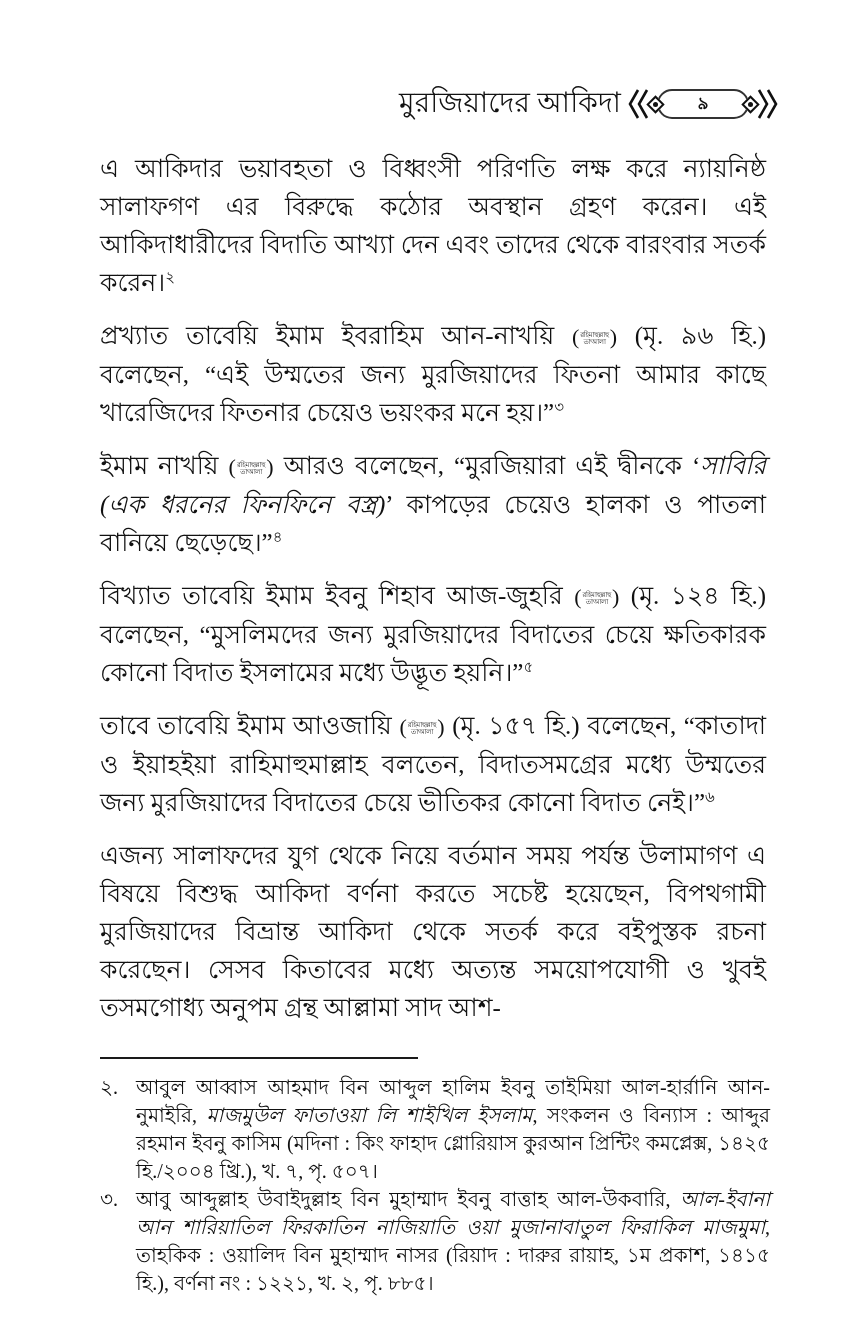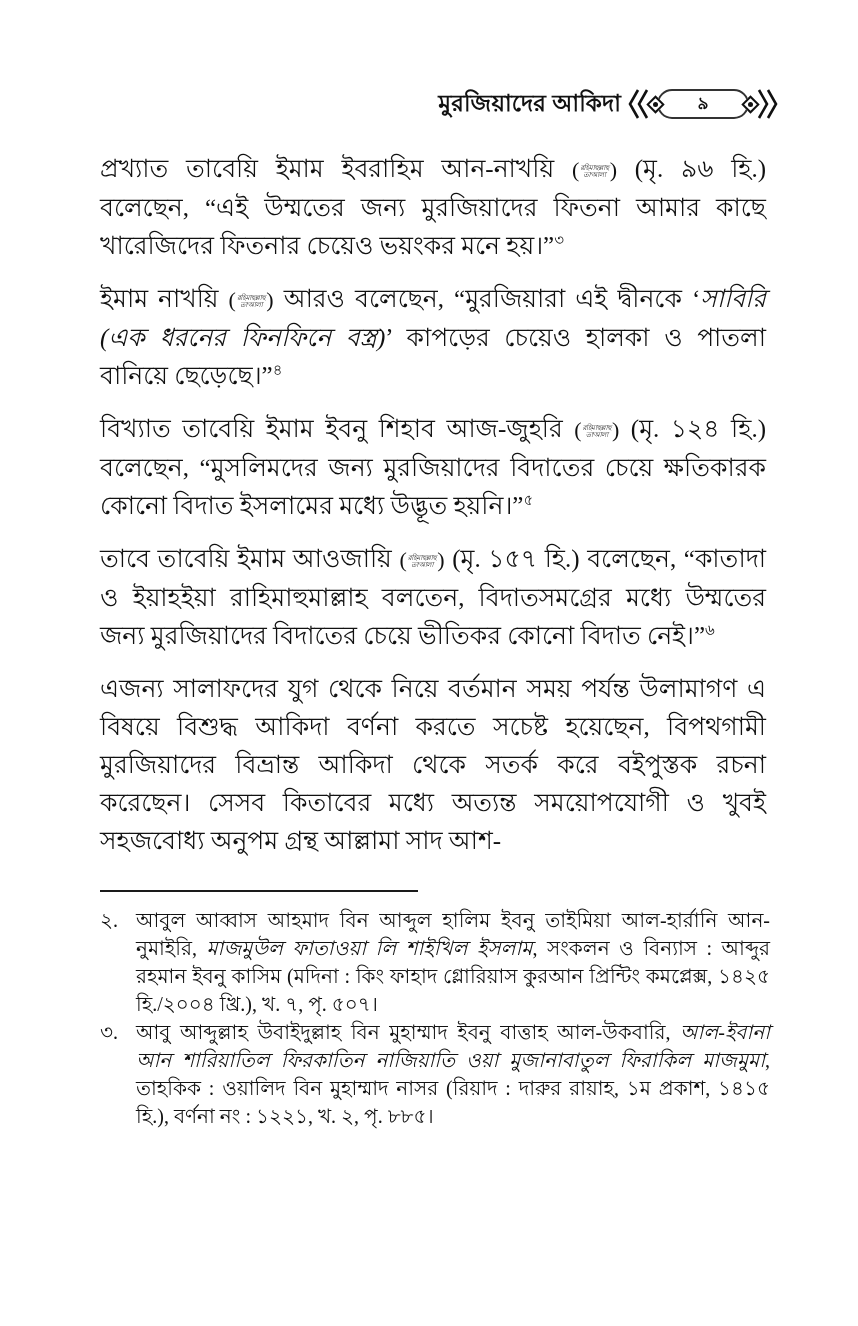--- a/index.html
+++ b/index.html
@@ -13,21 +13,21 @@
     overflow:hidden;
     box-sizing:border-box;
   }
   
   .header{
     display:flex;justify-content:flex-end;align-items:center;
     padding:88px 78px 0 100px;
     height:32px;
   }
   .header-title{
-    font-size:23px;font-weight:bold;letter-spacing:.2px;
+    font-size:28px;font-weight:normal;letter-spacing:.2px;
     margin-right:5px;white-space:nowrap;
   }
   .ornament{display:inline-flex;align-items:center;}
   .chev{display:block;}
   .diamond{
     width:13px;height:13px;border:2px solid #111;
     transform:rotate(45deg);
     display:flex;align-items:center;justify-content:center;
     margin:0 -1px;box-sizing:border-box;background:#fff;z-index:2;
   }
@@ -47,21 +47,21 @@
   .content p{margin:0 0 15px 0;}
   .content p:last-child{margin-bottom:0;}
   .plain{}
   .italic{font-style:italic;}
   .bolditalic{font-weight:normal;font-style:italic;}
   .sup{font-size:15px;vertical-align:super;line-height:0;}
   
   .hon{white-space:nowrap;font-size:22px;}
   .hon-stack{
     display:inline-flex;flex-direction:column;align-items:center;
-    vertical-align:middle;margin:0 1px;font-style:italic;
+    vertical-align:middle;margin:0 1px;
   }
   .hon-line{font-size:7px;line-height:7px;letter-spacing:-0.5px;color:#222;display:block;}
   
   .footnotes{
     margin:30px 88px 0 100px;
     font-size:20px;line-height:28px;
     text-align:justify;
   }
   .fn-rule{
     width:318px;border:0;border-top:2.5px solid #1a1a1a;
@@ -93,37 +93,38 @@
           <span class="dot"></span>
         </span>
       <svg class="chev" width="24" height="34" viewBox="0 0 24 34">
         <path d="M12 3 L20 17 L12 31" fill="none" stroke="#111" stroke-width="2.6"></path>
         <path d="M3 3 L11 17 L3 31" fill="none" stroke="#111" stroke-width="2.6"></path>
       </svg>
     </span>
   </div>
 
   <div class="content" id="content">
+      <p class="body-para"><span class="plain">এ আকিদার ভয়াবহতা ও বিধ্বংসী পরিণতি লক্ষ করে ন্যায়নিষ্ঠ সালাফগণ এর বিরুদ্ধে কঠোর অবস্থান গ্রহণ করেন। এই আকিদাধারীদের বিদাতি আখ্যা দেন এবং তাদের থেকে বারংবার সতর্ক করেন।</span><span class="sup">২</span></p>
       <p class="body-para"><span class="plain">প্রখ্যাত তাবেয়ি ইমাম ইবরাহিম আন-নাখয়ি </span><span class="hon">(<span class="hon-stack">
             <span class="hon-line">রহিমাহুল্লাহু</span>
             <span class="hon-line">তা'আলা</span>
           </span>)</span><span class="plain"> (মৃ. ৯৬ হি.) বলেছেন, “এই উম্মতের জন্য মুরজিয়াদের ফিতনা আমার কাছে খারেজিদের ফিতনার চেয়েও ভয়ংকর মনে হয়।”</span><span class="sup">৩</span></p>
       <p class="body-para"><span class="plain">ইমাম নাখয়ি </span><span class="hon">(<span class="hon-stack">
             <span class="hon-line">রহিমাহুল্লাহু</span>
             <span class="hon-line">তা'আলা</span>
           </span>)</span><span class="plain"> আরও বলেছেন, “মুরজিয়ারা এই দ্বীনকে ‘</span><span class="italic">সাবিরি (এক ধরনের ফিনফিনে বস্ত্র)</span><span class="plain">’ কাপড়ের চেয়েও হালকা ও পাতলা বানিয়ে ছেড়েছে।”</span><span class="sup">৪</span></p>
       <p class="body-para"><span class="plain">বিখ্যাত তাবেয়ি ইমাম ইবনু শিহাব আজ-জুহরি </span><span class="hon">(<span class="hon-stack">
             <span class="hon-line">রহিমাহুল্লাহু</span>
             <span class="hon-line">তা'আলা</span>
           </span>)</span><span class="plain"> (মৃ. ১২৪ হি.) বলেছেন, “মুসলিমদের জন্য মুরজিয়াদের বিদাতের চেয়ে ক্ষতিকারক কোনো বিদাত ইসলামের মধ্যে উদ্ভূত হয়নি।”</span><span class="sup">৫</span></p>
       <p class="body-para"><span class="plain">তাবে তাবেয়ি ইমাম আওজায়ি </span><span class="hon">(<span class="hon-stack">
             <span class="hon-line">রহিমাহুল্লাহু</span>
             <span class="hon-line">তা'আলা</span>
           </span>)</span><span class="plain"> (মৃ. ১৫৭ হি.) বলেছেন, “কাতাদা ও ইয়াহইয়া রাহিমাহুমাল্লাহ বলতেন, বিদাতসমগ্রের মধ্যে উম্মতের জন্য মুরজিয়াদের বিদাতের চেয়ে ভীতিকর কোনো বিদাত নেই।”</span><span class="sup">৬</span></p>
-      <p class="body-para"><span class="plain">এজন্য সালাফদের যুগ থেকে নিয়ে বর্তমান সময় পর্যন্ত উলামাগণ এ বিষয়ে বিশুদ্ধ আকিদা বর্ণনা করতে সচেষ্ট হয়েছেন, বিপথগামী মুরজিয়াদের বিভ্রান্ত আকিদা থেকে সতর্ক করে বইপুস্তক রচনা করেছেন। সেসব কিতাবের মধ্যে অত্যন্ত সময়োপযোগী ও খুবই সহজবোধ্য অনুপম গ্রন্থ আল্লামা সাদ আশ-</span></p>
+      <p class="body-para"><span class="plain">এজন্য সালাফদের যুগ থেকে নিয়ে বর্তমান সময় পর্যন্ত উলামাগণ এ বিষয়ে বিশুদ্ধ আকিদা বর্ণনা করতে সচেষ্ট হয়েছেন, বিপথগামী মুরজিয়াদের বিভ্রান্ত আকিদা থেকে সতর্ক করে বইপুস্তক রচনা করেছেন। সেসব কিতাবের মধ্যে অত্যন্ত সময়োপযোগী ও খুবই তসমগোধ্য অনুপম গ্রন্থ আল্লামা সাদ আশ-</span></p>
     </div>
 
   <div class="footnotes">
     <hr class="fn-rule">
     <div id="fn-list">
         <div class="fn"><span class="fn-num">২.</span><span class="plain">আবুল আব্বাস আহমাদ বিন আব্দুল হালিম ইবনু তাইমিয়া আল-হার্রানি আন-নুমাইরি, </span><span class="bolditalic">মাজমুউল ফাতাওয়া লি শাইখিল ইসলাম</span><span class="plain">, সংকলন ও বিন্যাস : আব্দুর রহমান ইবনু কাসিম (মদিনা : কিং ফাহাদ গ্লোরিয়াস কুরআন প্রিন্টিং কমপ্লেক্স, ১৪২৫ হি./২০০৪ খ্রি.), খ. ৭, পৃ. ৫০৭।</span></div>
         <div class="fn"><span class="fn-num">৩.</span><span class="plain">আবু আব্দুল্লাহ উবাইদুল্লাহ বিন মুহাম্মাদ ইবনু বাত্তাহ আল-উকবারি, </span><span class="bolditalic">আল-ইবানা আন শারিয়াতিল ফিরকাতিন নাজিয়াতি ওয়া মুজানাবাতুল ফিরাকিল মাজমুমা</span><span class="plain">, তাহকিক : ওয়ালিদ বিন মুহাম্মাদ নাসর (রিয়াদ : দারুর রায়াহ, ১ম প্রকাশ, ১৪১৫ হি.), বর্ণনা নং : ১২২১, খ. ২, পৃ. ৮৮৫।</span></div>
       </div>
   </div>
 

